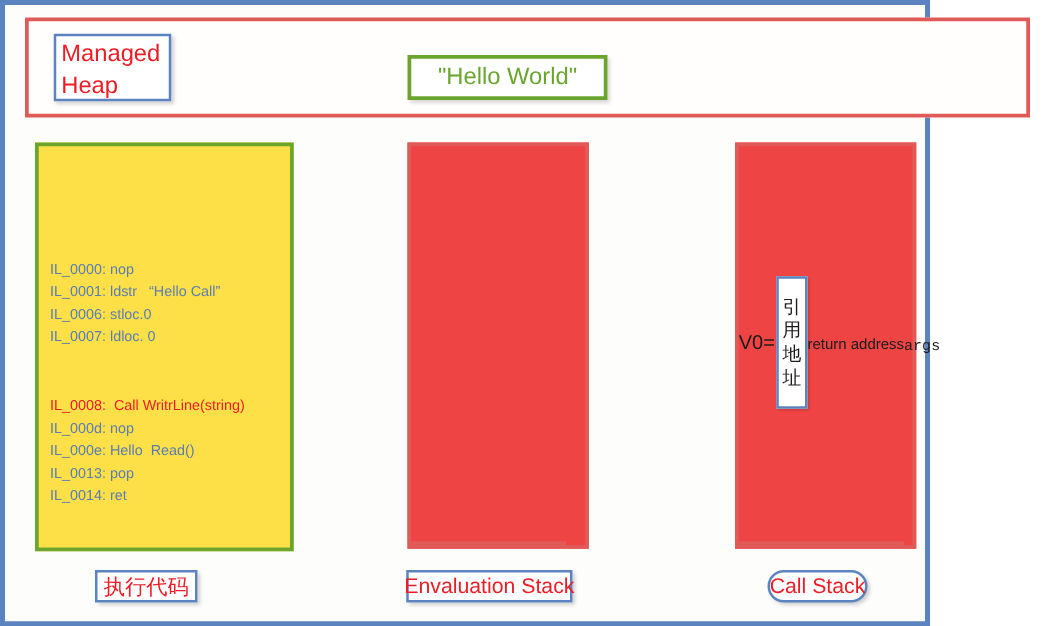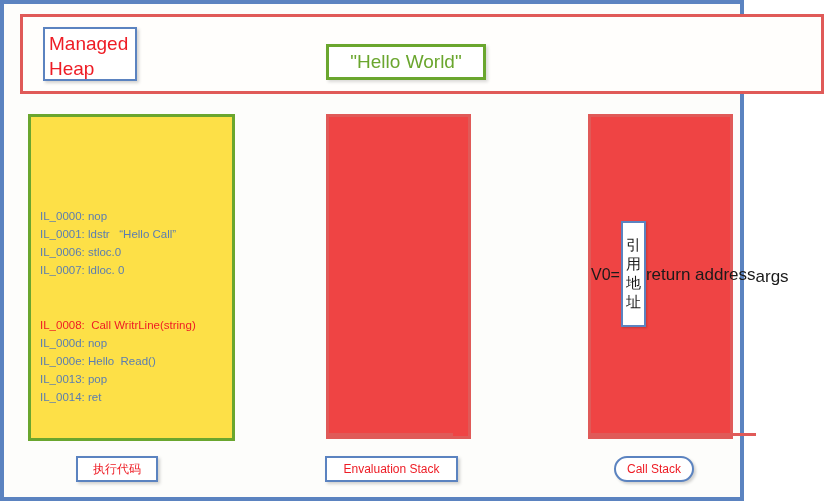--- a/index.html
+++ b/index.html
@@ -127,23 +127,24 @@
     flex: 1 1 0;
     box-sizing: border-box;
     border-bottom: 3px solid #e05a58;
     position: relative;
     display: flex;
     align-items: center;
     justify-content: center;
   }
   .stack-cell:last-child {
     border-bottom: none;
+    font-family: Liberation Mono, monospace;
   }
   .cell-text {
-    font-size: 17px;
+    font-size: 12px;
     color: #1a1a1a;
     white-space: nowrap;
   }
   #v0-cell .cell-text {
     font-size: 16px;
   }
   #v0-ref-box {
     display: inline-block;
     box-sizing: border-box;
     border: 2px solid #5b83c0;
@@ -161,21 +162,21 @@
   .caption {
     position: absolute;
     box-sizing: border-box;
     border: 2px solid #5b83c0;
     background: #ffffff;
     box-shadow: 2px 2px 3px rgba(0,0,0,0.18);
     display: flex;
     align-items: center;
     justify-content: center;
     color: #ee1c25;
-    font-size: 12px;
+    font-size: 17px;
     white-space: nowrap;
   }
   #caption-code {
     left: 72px;
     top: 452px;
     width: 82px;
     height: 26px;
   }
   #caption-eval {
     left: 321px;

